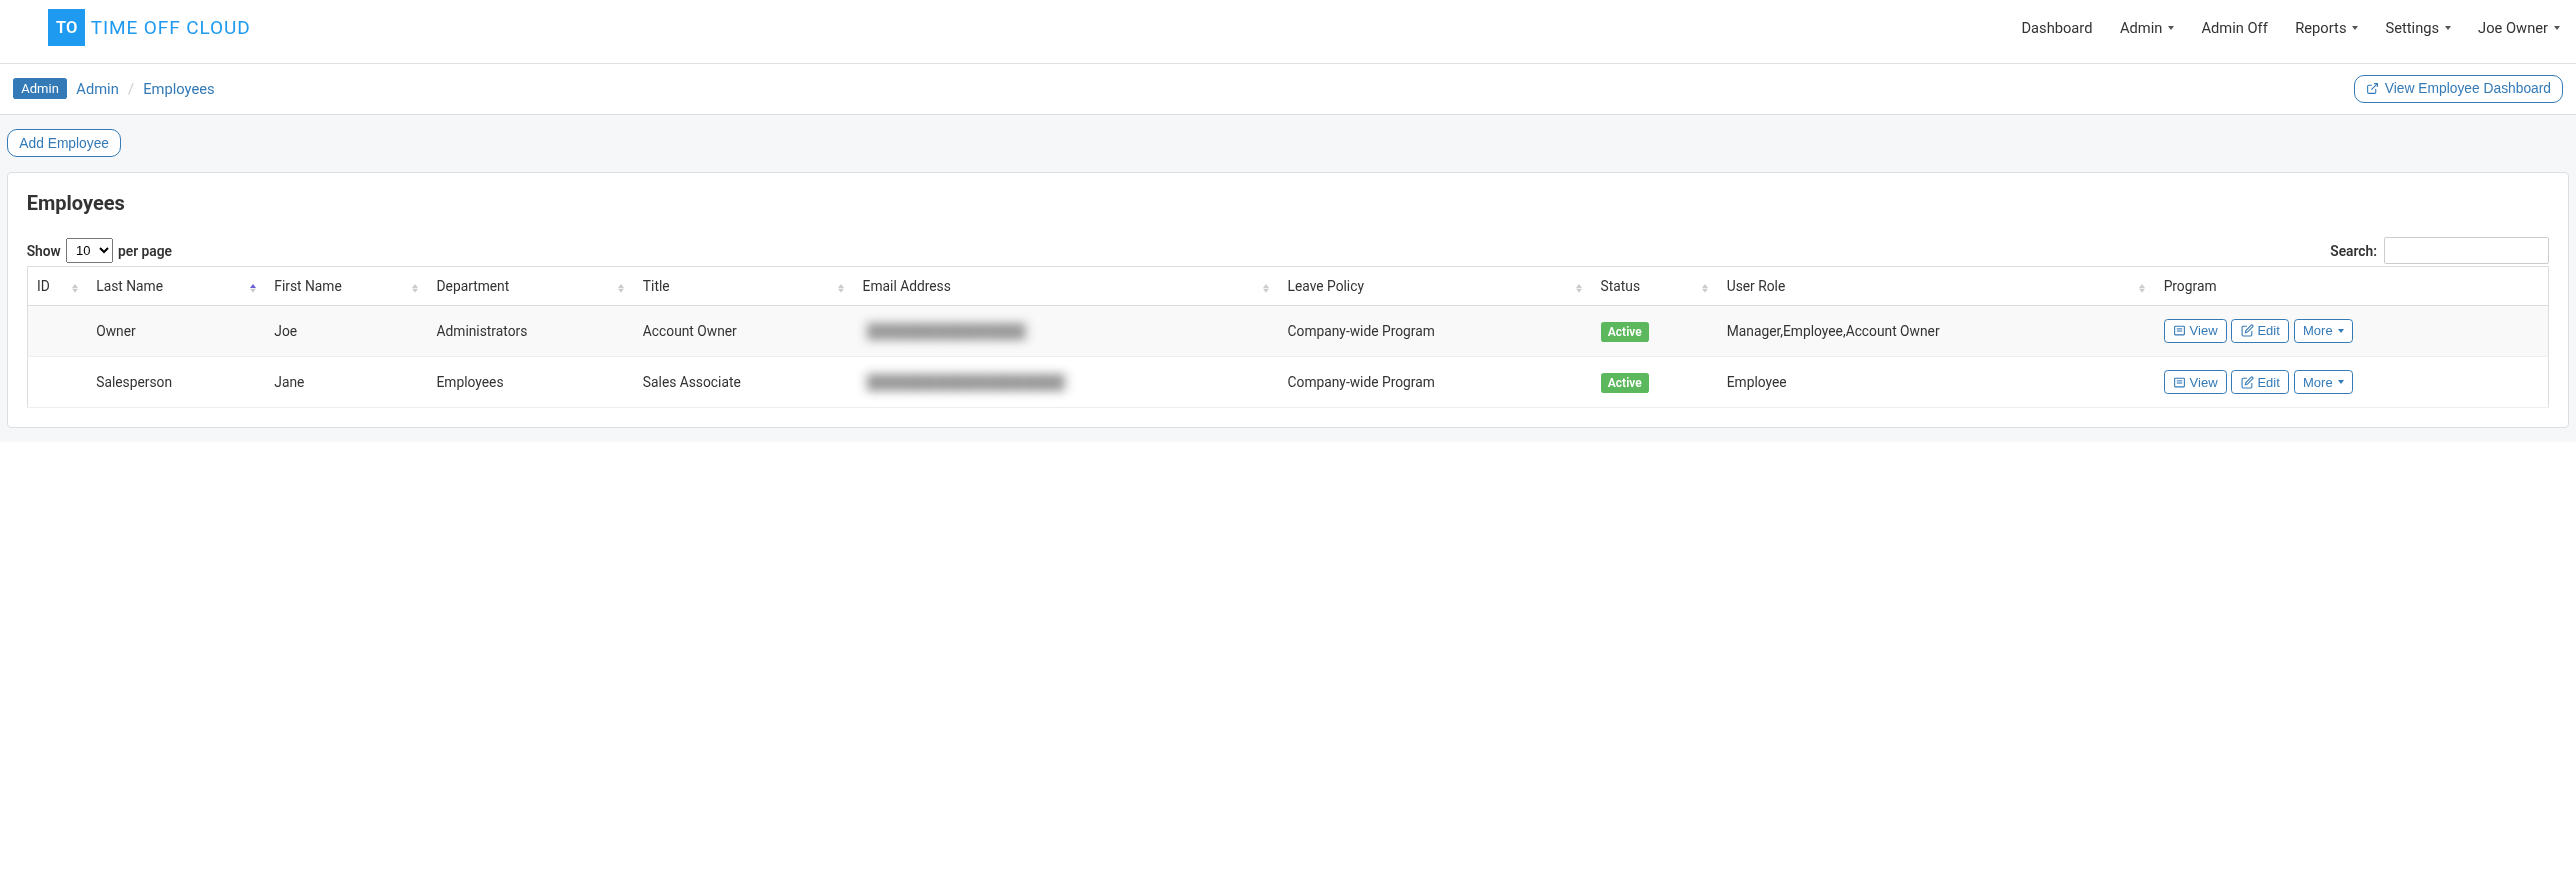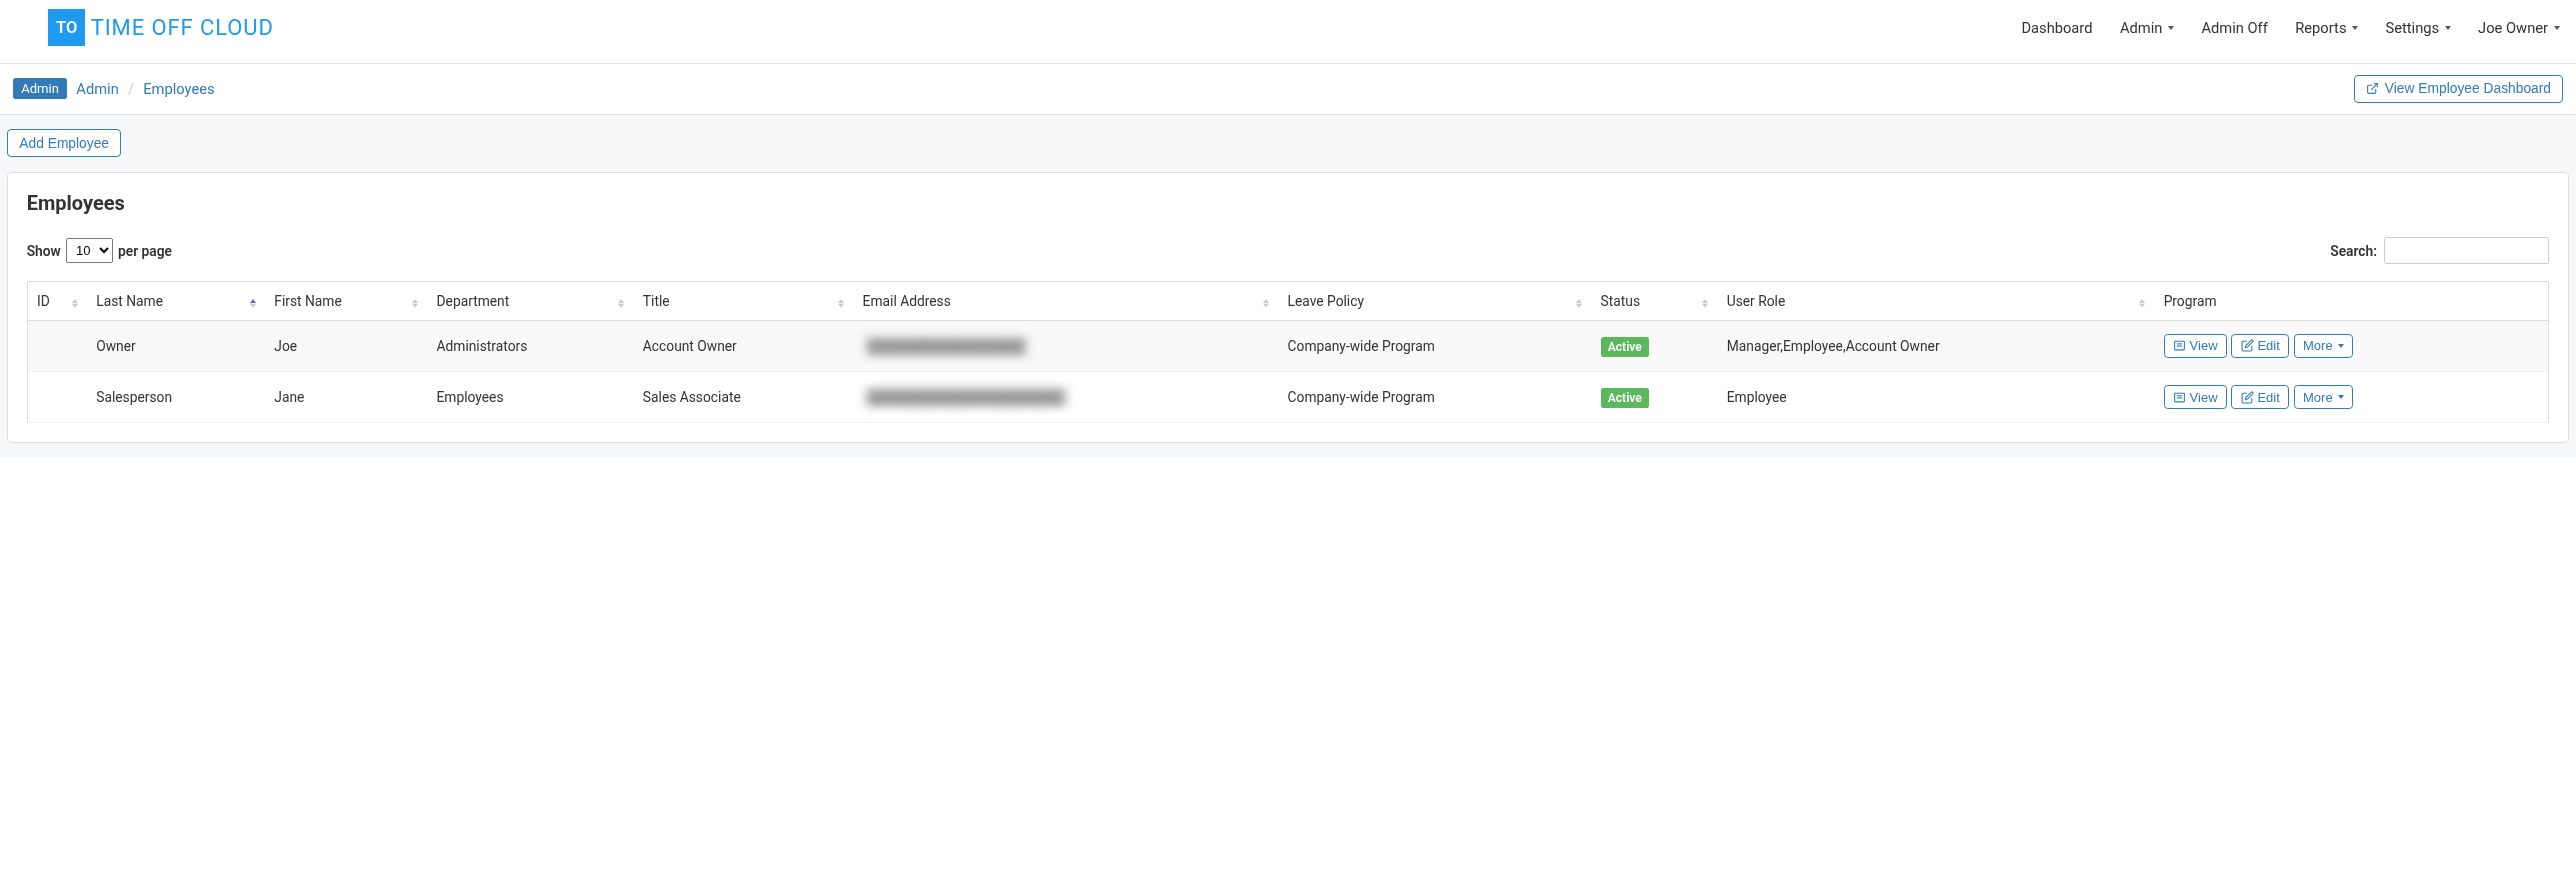--- a/index.html
+++ b/index.html
@@ -1,39 +1,39 @@
 <!DOCTYPE html>
 <html style="font-size:14.7px"><head>
 <meta charset="utf-8">
 <style>
 * { box-sizing: border-box; margin: 0; padding: 0; }
 body { font-family: -apple-system, BlinkMacSystemFont, "Segoe UI", Roboto, "Helvetica Neue", Arial, sans-serif; font-size: 13.8px; color: #333; background: #fff; }
 
 .navbar { display: flex; align-items: center; justify-content: space-between; padding: 9.2px 16.5px 16.5px 9.2px; border-bottom: 0.9px solid #e0e0e0; }
 .logo { display: flex; align-items: center; gap: 5.5px; padding-left: 39px; }
 .logo-box { width: 37px; height: 37px; background: #1e9af0; color: #fff; display: flex; align-items: center; justify-content: center; font-weight: 600; font-size: 16.5px; }
-.logo-text { color: #1e9af0; font-size: 22px; letter-spacing: 0.9px; font-weight: 400; }
+.logo-text { color: #1e9af0; font-size: 19px; letter-spacing: 0.9px; font-weight: 400; }
 .nav-links { display: flex; gap: 27.5px; align-items: center; }
 .nav-links a { color: #333; text-decoration: none; font-size: 14.7px; display: flex; align-items: center; gap: 3.7px; }
 .caret { display: inline-block; width: 0; height: 0; border-left: 3.7px solid transparent; border-right: 3.7px solid transparent; border-top: 4.6px solid #555; margin-left: 1.8px; }
 
 .breadcrumb-bar { display: flex; align-items: center; justify-content: space-between; padding: 11px 13px; border-bottom: 0.9px solid #e0e0e0; }
 .breadcrumb { display: flex; align-items: center; gap: 9.2px; font-size: 14.7px; }
 .badge-admin { background: #337ab7; color: #fff; padding: 2.8px 8.3px; border-radius: 2.8px; font-size: 13px; }
 .breadcrumb a { color: #337ab7; text-decoration: none; }
 .breadcrumb-sep { color: #ccc; }
-.btn-outline { border: 0.9px solid #337ab7; color: #337ab7; background: #fff; padding: 5.5px 11px; border-radius: 4px; font-size: 13.8px; cursor: pointer; display: inline-flex; align-items: center; gap: 5.5px; }
+.btn-outline { border: 0.9px solid #337ab7; color: #337ab7; background: #fff; padding: 5.5px 11px; border-radius: 10px; font-size: 13.8px; cursor: pointer; display: inline-flex; align-items: center; gap: 5.5px; }
 
 .page-body { padding: 14.7px 7.3px; background: #f6f7f9; }
 .add-employee { margin-bottom: 14.7px; }
 
 .panel { background: #fff; border: 0.9px solid #ddd; border-radius: 4.6px; padding: 18.4px; }
 .panel-title { font-size: 20px; font-weight: 700; margin-bottom: 22px; }
 
-.table-controls { display: flex; justify-content: space-between; align-items: center; margin-bottom: 17px; font-size: 13.8px; }
+.table-controls { display: flex; justify-content: space-between; align-items: center; margin-bottom: 2px; font-size: 13.8px; }
 .show-control { display: flex; align-items: center; gap: 5.5px; font-weight: 600; }
 .show-control select { padding: 2.8px 4.6px; font-size: 13px; }
 .search-control { display: flex; align-items: center; gap: 7.3px; font-weight: 600; }
 .search-control input { border: 0.9px solid #ccc; padding: 4.6px 7.3px; font-size: 13.8px; width: 165px; border-radius: 1.8px; }
 
 .data-table { width: 100%; border-collapse: collapse; border: 0.9px solid #ddd; }
 .data-table th { text-align: left; padding: 11px 9.2px; font-weight: 400; font-size: 13.8px; border-bottom: 0.9px solid #ddd; position: relative; }
 .data-table th.sortable::after { content: ''; position: absolute; right: 9.2px; top: 50%; transform: translateY(-50%); width: 0; height: 0; border-left: 3.7px solid transparent; border-right: 3.7px solid transparent; border-bottom: 4.6px solid #ccc; }
 .data-table th.sortable::before { content: ''; position: absolute; right: 9.2px; top: 50%; transform: translateY(2.8px); width: 0; height: 0; border-left: 3.7px solid transparent; border-right: 3.7px solid transparent; border-top: 4.6px solid #ccc; }
 .data-table th.sorted-asc::after { border-bottom-color: #6b5fd4; }

